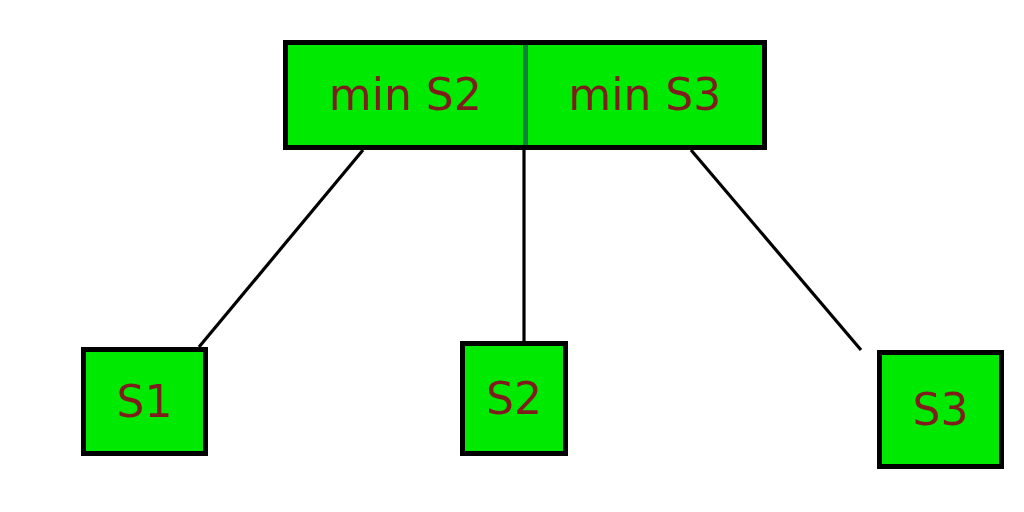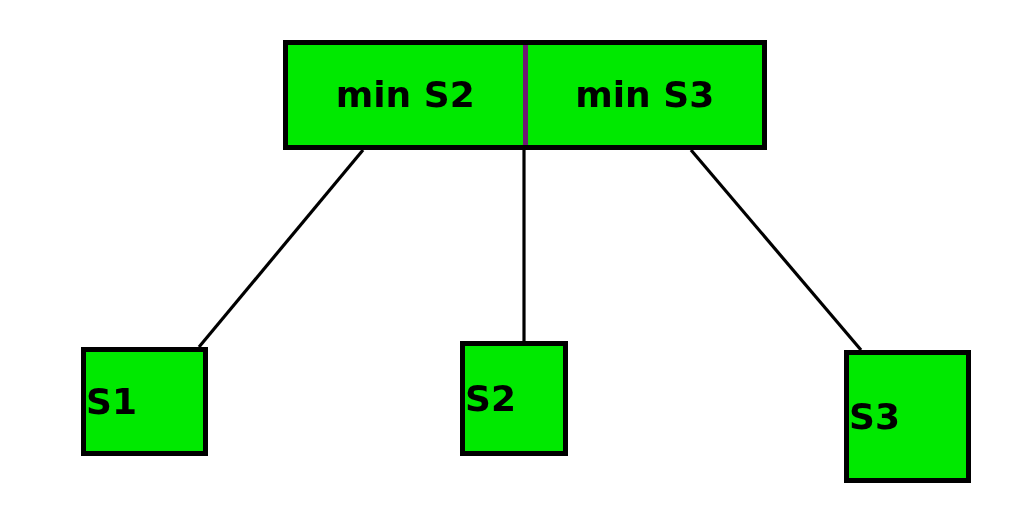--- a/index.html
+++ b/index.html
@@ -41,40 +41,40 @@
   }
   .field {
     flex: 1 1 0;
     display: flex;
     align-items: center;
     justify-content: center;
     background: #00e900;
     box-sizing: border-box;
   }
   .field + .field {
-    border-left: 5px solid #701a75;
+    border-left: 5px solid #15803d;
   }
   .field-label,
   .leaf-label {
-    color: #000000;
-    font-size: 36px;
+    color: #7f1d1d;
+    font-size: 44px;
     line-height: 1;
-    font-weight: 700;
+    font-weight: 400;
     letter-spacing: 0px;
     white-space: nowrap;
     user-select: none;
   }
   .leaf-node {
     display: flex;
     align-items: center;
-    justify-content: flex-start;
+    justify-content: center;
   }
   .leaf-s1 { left: 81px;  top: 347px; width: 127px; height: 109px; }
   .leaf-s2 { left: 460px; top: 341px; width: 108px; height: 115px; }
-  .leaf-s3 { left: 844px; top: 350px; width: 127px; height: 133px; }
+  .leaf-s3 { left: 877px; top: 350px; width: 127px; height: 119px; }
 </style>
 </head>
 <body>
 
 <div id="canvas">
 
   <svg id="edge-layer" viewBox="0 0 1024 512" xmlns="http://www.w3.org/2000/svg">
     <line id="edge-e0" stroke="#000000" stroke-width="3.2" stroke-linecap="butt" x1="363" y1="150" x2="199" y2="347"></line>
     <line id="edge-e1" stroke="#000000" stroke-width="3.2" stroke-linecap="butt" x1="524" y1="150" x2="524" y2="341"></line>
     <line id="edge-e2" stroke="#000000" stroke-width="3.2" stroke-linecap="butt" x1="691" y1="150" x2="861" y2="350"></line>

